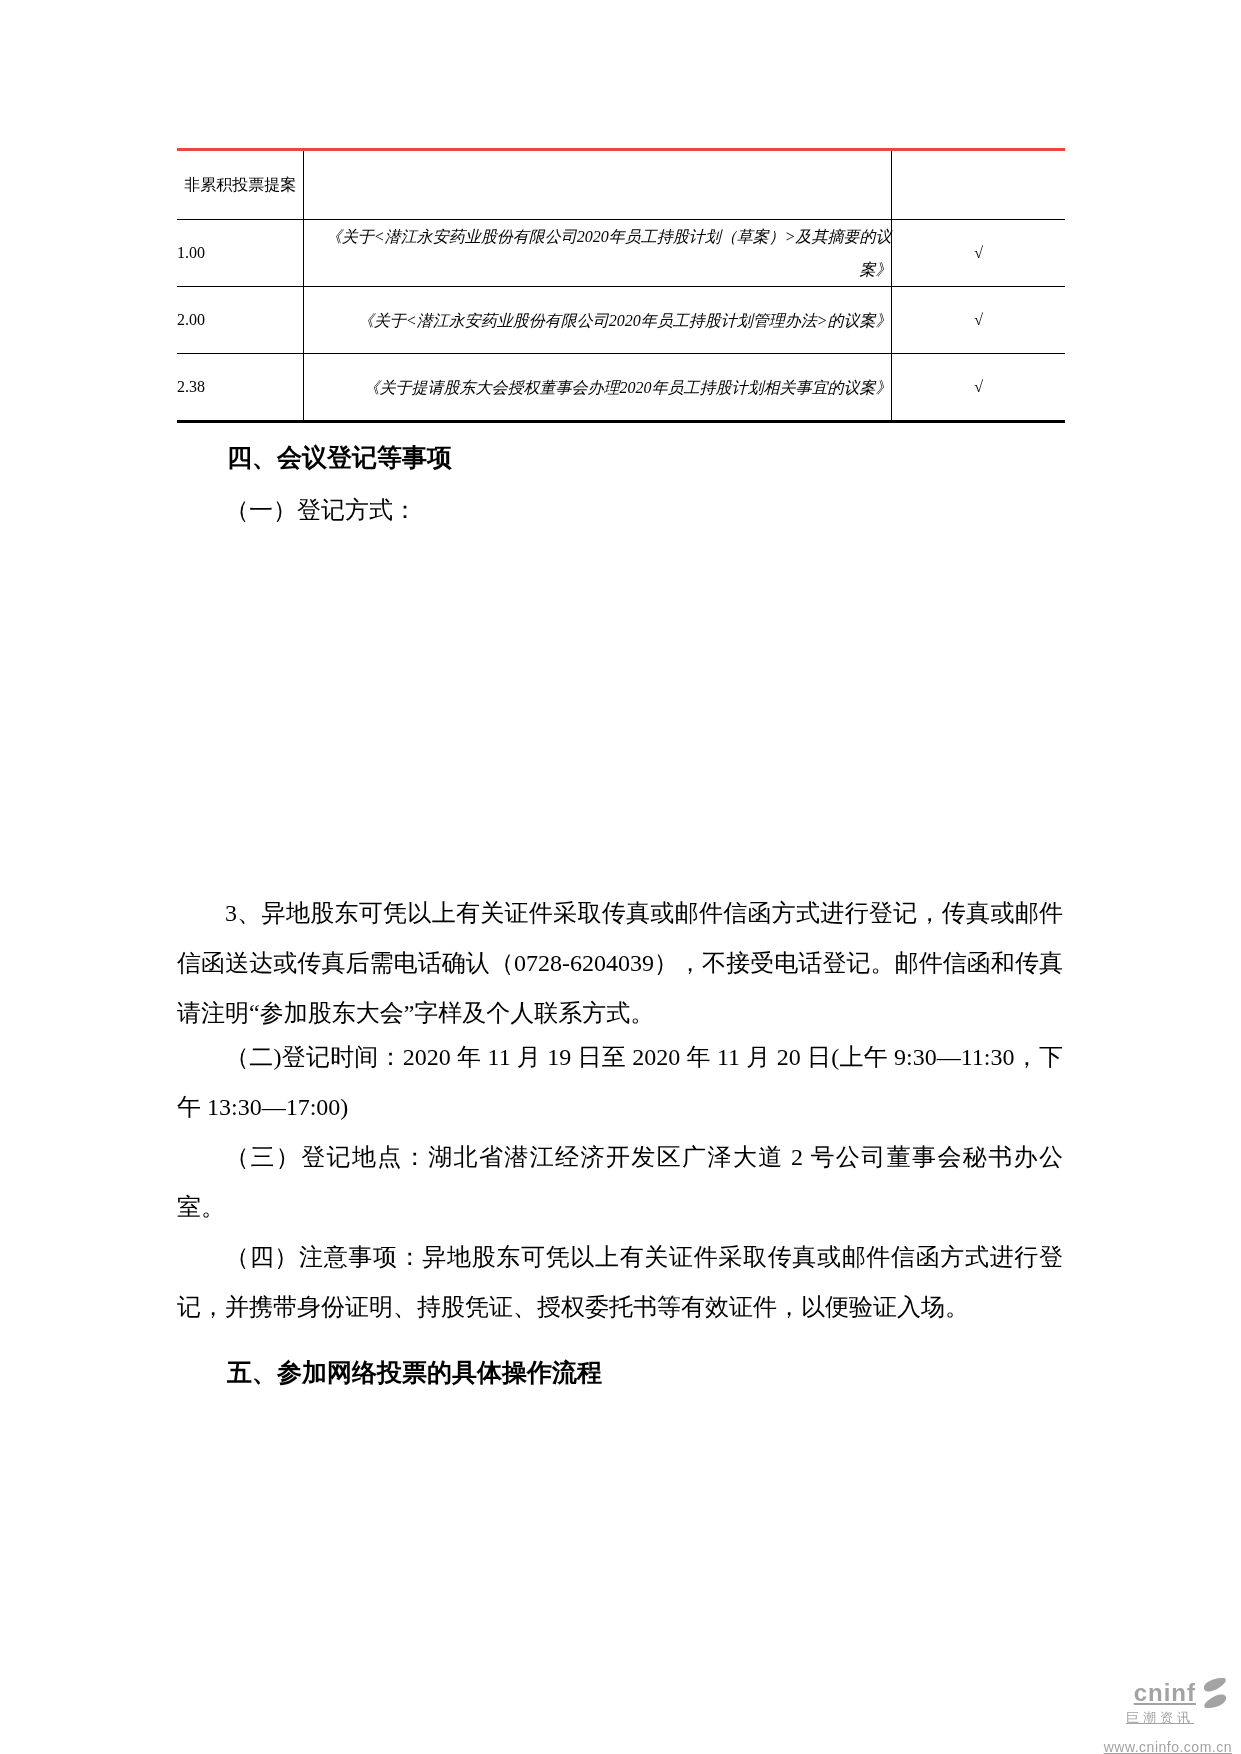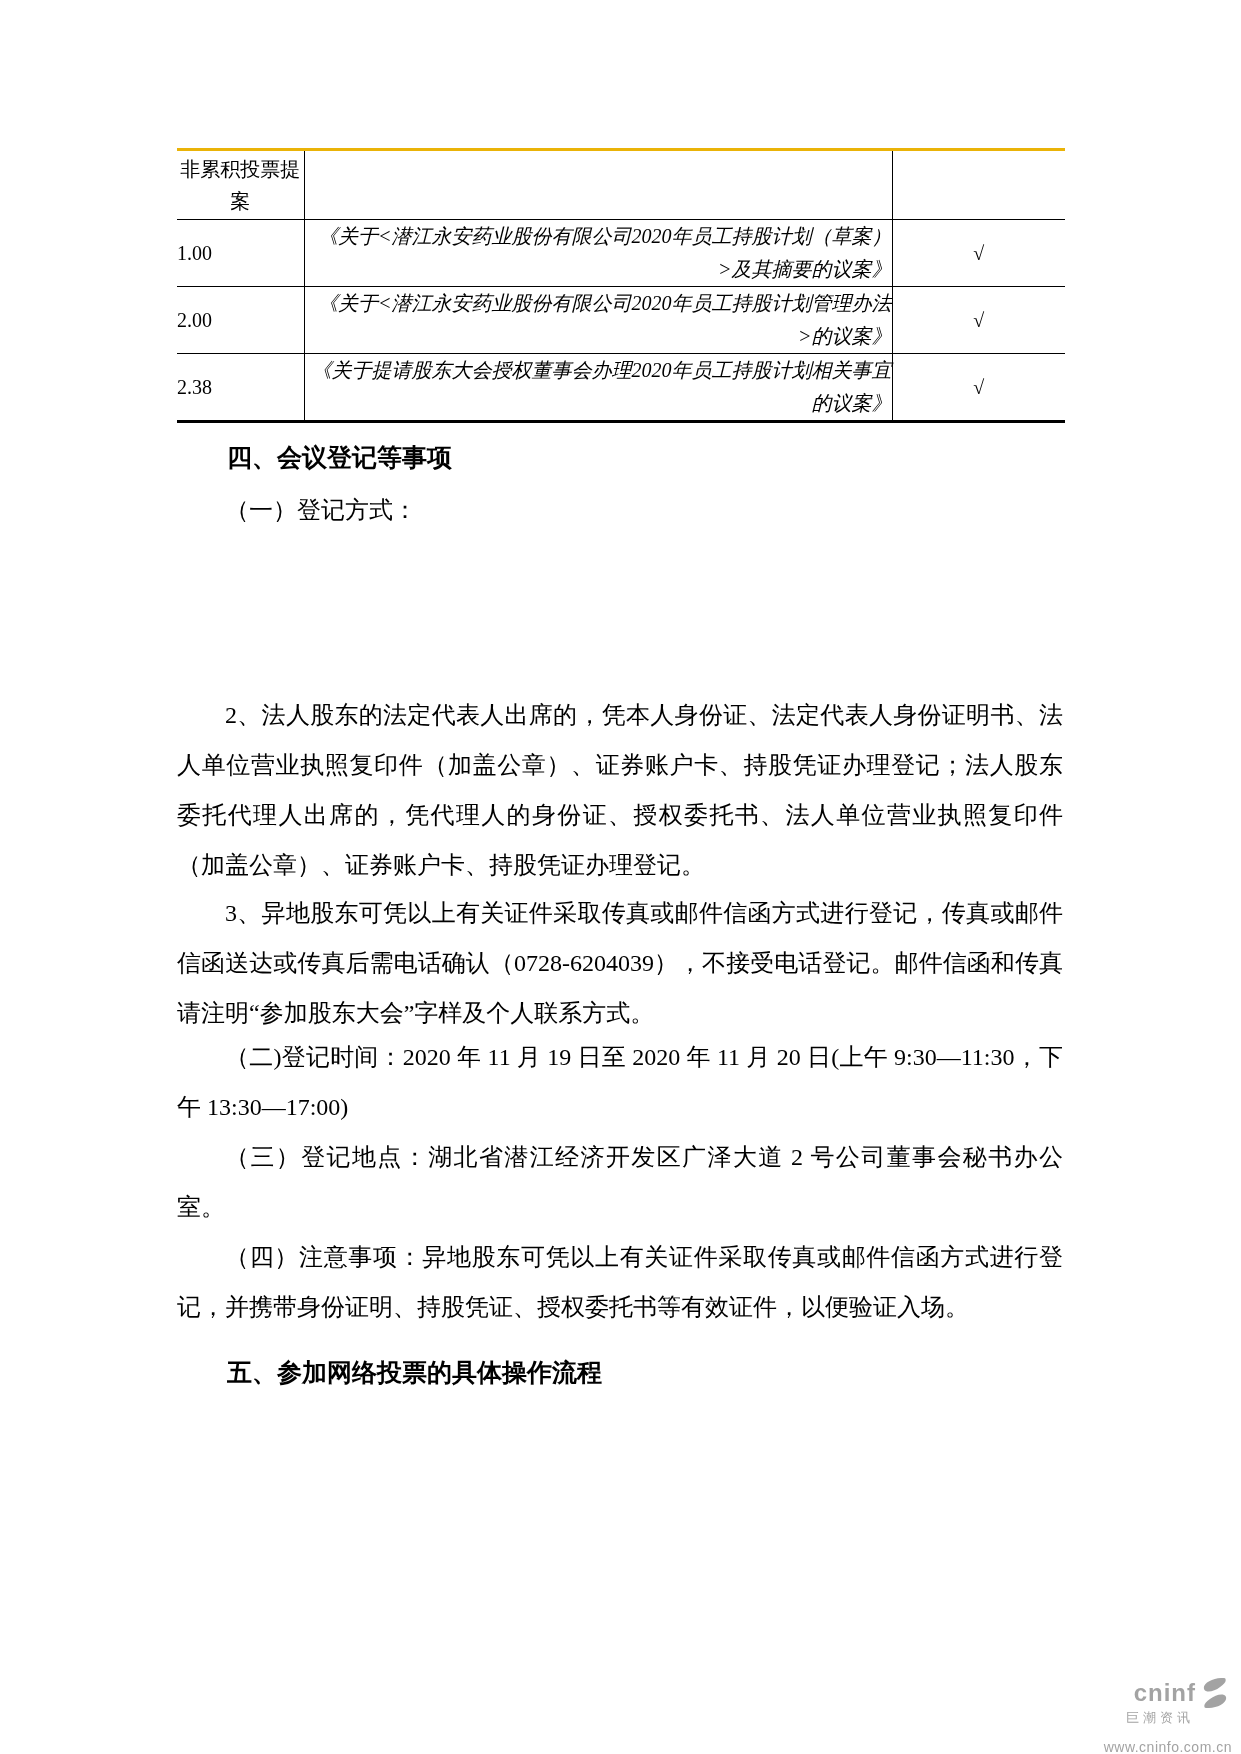--- a/index.html
+++ b/index.html
@@ -10,23 +10,23 @@
     background:#ffffff;
     color:#000;
     font-family:"Liberation Serif","DejaVu Serif",serif;
     overflow:hidden;
   }
   
   .vote-table-wrap{position:absolute;left:177px;top:148px;width:888px;}
   table.vote-table{
     width:888px;
     border-collapse:collapse;
-    border-top:3px solid #eab308;
+    border-top:3px solid #ef4444;
     border-bottom:3px solid #000;
-    font-size:20px;
+    font-size:16px;
   }
   table.vote-table td{
     vertical-align:middle;
     padding:0;
     border-bottom:1px solid #000;
   }
   table.vote-table td+td{border-left:1px solid #000;}
   td.c-no{width:135px;text-align:left;height:66px;}
   td.c-title{width:636px;text-align:right;padding:6px 61px 6px 10px;line-height:33px;font-style:italic;}
   td.c-vote{width:187px;text-align:center;}
@@ -45,20 +45,21 @@
     font-weight:bold;
     text-indent:2em;
     font-family:"Liberation Sans","DejaVu Sans",sans-serif;
   }
   
   .wm{
     position:absolute;right:9px;top:1678px;
     text-align:right;
     font-family:"Liberation Sans","DejaVu Sans",sans-serif;
     line-height:1;
+    text-decoration:underline;
   }
   .wm-row{display:flex;align-items:center;justify-content:flex-end;gap:2px;}
   .wm-brand{font-size:24px;font-weight:bold;letter-spacing:1px;}
   .wm-logo{width:34px;height:30px;display:block;}
   .wm-name{font-size:13px;letter-spacing:4px;margin:3px 38px 0 0;}
   .wm-url{font-size:14px;margin-top:16px;letter-spacing:.5px;}
 </style>
 </head>
 <body>
 
@@ -91,21 +92,20 @@
         <td class="c-no">2.38</td>
         <td class="c-title">《关于提请股东大会授权董事会办理2020年员工持股计划相关事宜的议案》</td>
         <td class="c-vote">√</td>
       </tr>
     </tbody>
       </table>
   </div>
 
   <div class="heading" style="top:432px;">四、会议登记等事项</div>
   <div class="tx" style="top:485px;">（一）登记方式：</div>
-  <div class="tx" style="top:690px;">2、法人股东的法定代表人出席的，凭本人身份证、法定代表人身份证明书、法人单位营业执照复印件（加盖公章）、证券账户卡、持股凭证办理登记；法人股东委托代理人出席的，凭代理人的身份证、授权委托书、法人单位营业执照复印件（加盖公章）、证券账户卡、持股凭证办理登记。</div>
   <div class="tx" style="top:888px;">3、异地股东可凭以上有关证件采取传真或邮件信函方式进行登记，传真或邮件信函送达或传真后需电话确认（0728-6204039），不接受电话登记。邮件信函和传真请注明“参加股东大会”字样及个人联系方式。</div>
   <div class="tx" style="top:1032px;">（二)登记时间：2020 年 11 月 19 日至 2020 年 11 月 20 日(上午 9:30—11:30，下午 13:30—17:00)</div>
   <div class="tx" style="top:1132px;">（三）登记地点：湖北省潜江经济开发区广泽大道 2 号公司董事会秘书办公室。</div>
   <div class="tx" style="top:1232px;">（四）注意事项：异地股东可凭以上有关证件采取传真或邮件信函方式进行登记，并携带身份证明、持股凭证、授权委托书等有效证件，以便验证入场。</div>
 
   <div class="heading" style="top:1347px;">五、参加网络投票的具体操作流程</div>
 
   <div class="wm" style="color:#a3a3a3;">
     <div class="wm-row">
       <span class="wm-brand">cninf</span>

